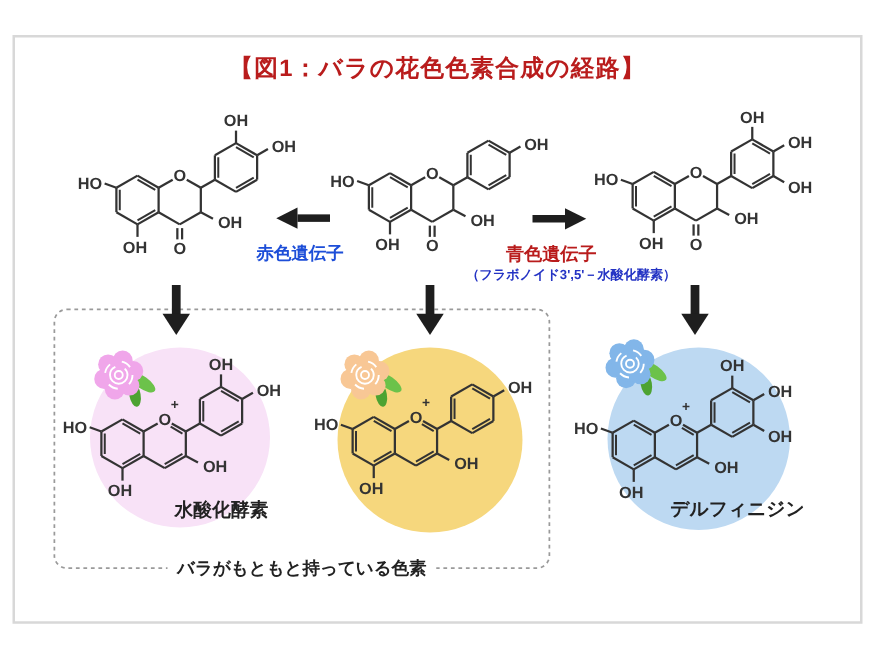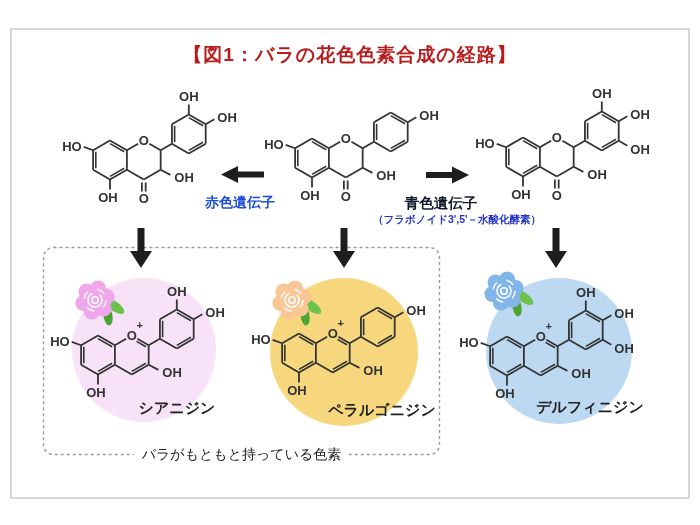--- a/index.html
+++ b/index.html
@@ -6,21 +6,21 @@
   .canvas{position:relative;width:700px;height:525px;background:#fff;
           font-family:"Liberation Sans","DejaVu Sans",sans-serif;overflow:hidden;}
   .frame{position:absolute;left:10px;top:28px;width:676px;height:467px;
          border:2px solid #d8d8d8;background:#fff;}
   .title{position:absolute;left:0;top:42px;width:700px;text-align:center;
          font-size:19px;font-weight:bold;color:#b91c1c;letter-spacing:1px;}
   svg.diagram{position:absolute;left:0;top:0;width:700px;height:525px;}
   .gene-label{position:absolute;text-align:center;font-weight:bold;font-size:14px;}
   .gene-sub{position:absolute;text-align:right;font-weight:bold;font-size:10.5px;}
   .pigment-name{position:absolute;text-align:center;font-weight:bold;font-size:15px;color:#222;}
-  .group-label{position:absolute;text-align:center;font-weight:normal;font-size:14px;color:#222;}
+  .group-label{position:absolute;text-align:center;font-weight:bold;font-size:14px;color:#222;}
   .group-label span{background:#fff;padding:0 8px;}
 </style>
 </head>
 <body>
 
 <div class="canvas">
   <div class="frame"></div>
 
   <div class="title">【図1：バラの花色色素合成の経路】</div>
 
@@ -334,24 +334,23 @@
         <circle cx="512.4852813742385" cy="299.4852813742386" r="8" fill="#82b6e9"></circle>
         <circle cx="504" cy="291" r="14.5" fill="#82b6e9"></circle>
         <circle cx="504" cy="291" r="11" fill="none" stroke="#fff" stroke-width="1.5" stroke-dasharray="8 10"></circle>
         <circle cx="504" cy="291" r="7" fill="none" stroke="#fff" stroke-width="1.5" stroke-dasharray="30 8"></circle>
         <circle cx="504" cy="291" r="3.2" fill="none" stroke="#fff" stroke-width="1.5"></circle>
       </g>
     </svg>
 
   <div class="gene-label" id="red-gene" style="left: 178px; top: 194px; width: 124px; color: #1d4ed8;">赤色遺伝子</div>
 
-  <div class="gene-label" id="blue-gene" style="left: 379px; top: 194px; width: 124px; font-size: 14.5px; color: #0f172a;">青色遺伝子</div>
+  <div class="gene-label" id="blue-gene" style="left: 379px; top: 194px; width: 124px; font-size: 14.5px; color: #b91c1c;">青色遺伝子</div>
 
   <div class="gene-sub" id="blue-gene-sub" style="left: 351px; top: 213px; width: 190px; color: rgb(36, 51, 196);">（フラボノイド3',5'－水酸化酵素）</div>
 
-  <div class="pigment-name" style="left:97px;top:399px;width:160px;">シアニジン</div>
-  <div class="pigment-name" style="left:302px;top:401px;width:160px;">ペラルゴニジン</div>
+  <div class="pigment-name" style="left:97px;top:399px;width:160px;">水酸化酵素</div>
   <div class="pigment-name" style="left:510px;top:398px;width:160px;">デルフィニジン</div>
 
   <div class="group-label" style="left:43px;top:446px;width:397px;">
     <span>バラがもともと持っている色素</span>
   </div>
 </div>
 
 </body></html>

